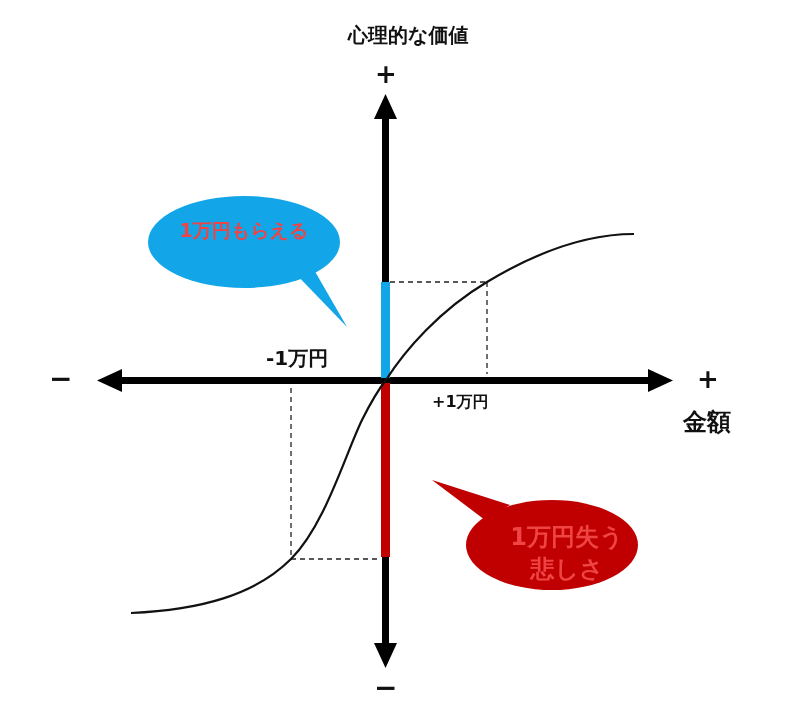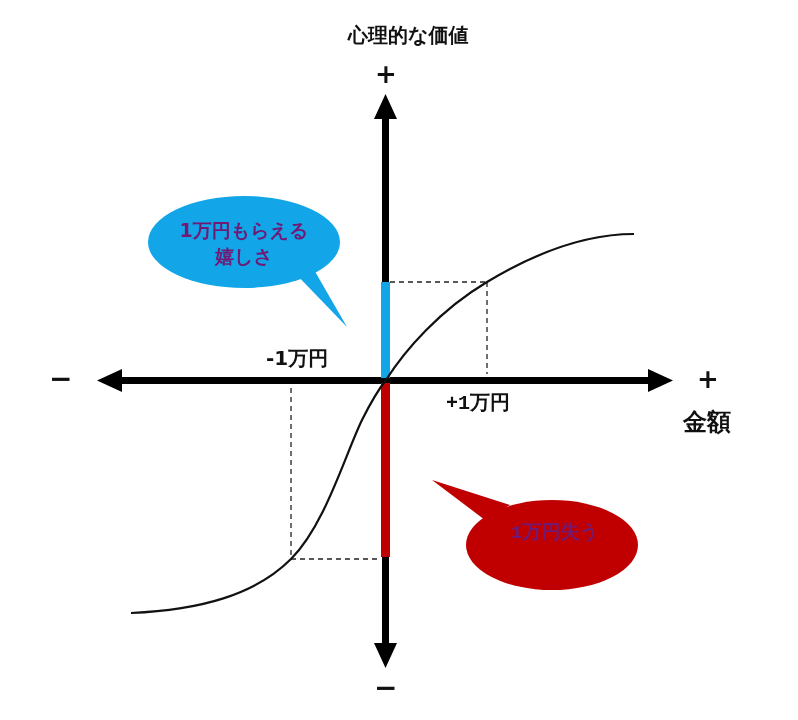--- a/index.html
+++ b/index.html
@@ -1,20 +1,20 @@
 <!DOCTYPE html>
 <html><head>
 <meta charset="utf-8">
 <style>
   html, body { margin: 0; padding: 0; background: #ffffff; }
   body { width: 798px; height: 720px; position: relative; overflow: hidden;
          font-family: "DejaVu Sans", "Liberation Sans", sans-serif; }
   svg { position: absolute; left: 0; top: 0; }
   .lbl { position: absolute; font-weight: bold; color: #111; white-space: nowrap; line-height: 1; }
-  .bubble-text { position: absolute; color: #701a75; font-weight: bold; text-align: center; line-height: 1.35; }
+  .bubble-text { position: absolute; color: #ef4444; font-weight: bold; text-align: center; line-height: 1.35; }
 </style>
 </head>
 <body>
 
 <svg width="798" height="720" viewBox="0 0 798 720">
 
   <g stroke="#222" stroke-width="1.3" stroke-dasharray="5,4" fill="none">
     <line x1="390" y1="282" x2="487" y2="282"></line>
     <line x1="487" y1="282" x2="487" y2="374"></line>
     <line x1="291" y1="388" x2="291" y2="559"></line>
@@ -48,21 +48,21 @@
   </g>
 </svg>
 
 <div class="lbl" style="left:314px; top:25px; font-size:20px;margin-left:34px;">心理的な価値</div>
 <div class="lbl" style="left:375px; top:61px; font-size:26px;">+</div>
 <div class="lbl" style="left:374px; top:674px; font-size:28px;">−</div>
 <div class="lbl" style="left:49px; top:365px; font-size:28px;">−</div>
 <div class="lbl" style="left:697px; top:366px; font-size:26px;">+</div>
 <div class="lbl" style="left:683px; top:410px; font-size:24px;">金額</div>
 <div class="lbl" style="left:266px; top:348px; font-size:20px;">-1万円</div>
-<div class="lbl" style="left:446px; top:394px; font-size:20px;font-family:Liberation Mono, monospace;">+1万円</div>
+<div class="lbl" style="left:432px; top:394px; font-size:16px;">+1万円</div>
 
 <div class="bubble-text" style="left:148px; top:218px; width:192px; font-size:19px;">
   <div>1万円もらえる</div>
-  <div>嬉しさ</div>
 </div>
-<div class="bubble-text" style="left:470px; top:521px; width:170px; font-size:19px;font-family:Liberation Mono, monospace;">
+<div class="bubble-text" style="left:482px; top:521px; width:170px; font-size:24px;">
   <div>1万円失う</div>
+  <div>悲しさ</div>
 </div>
 
 </body></html>

